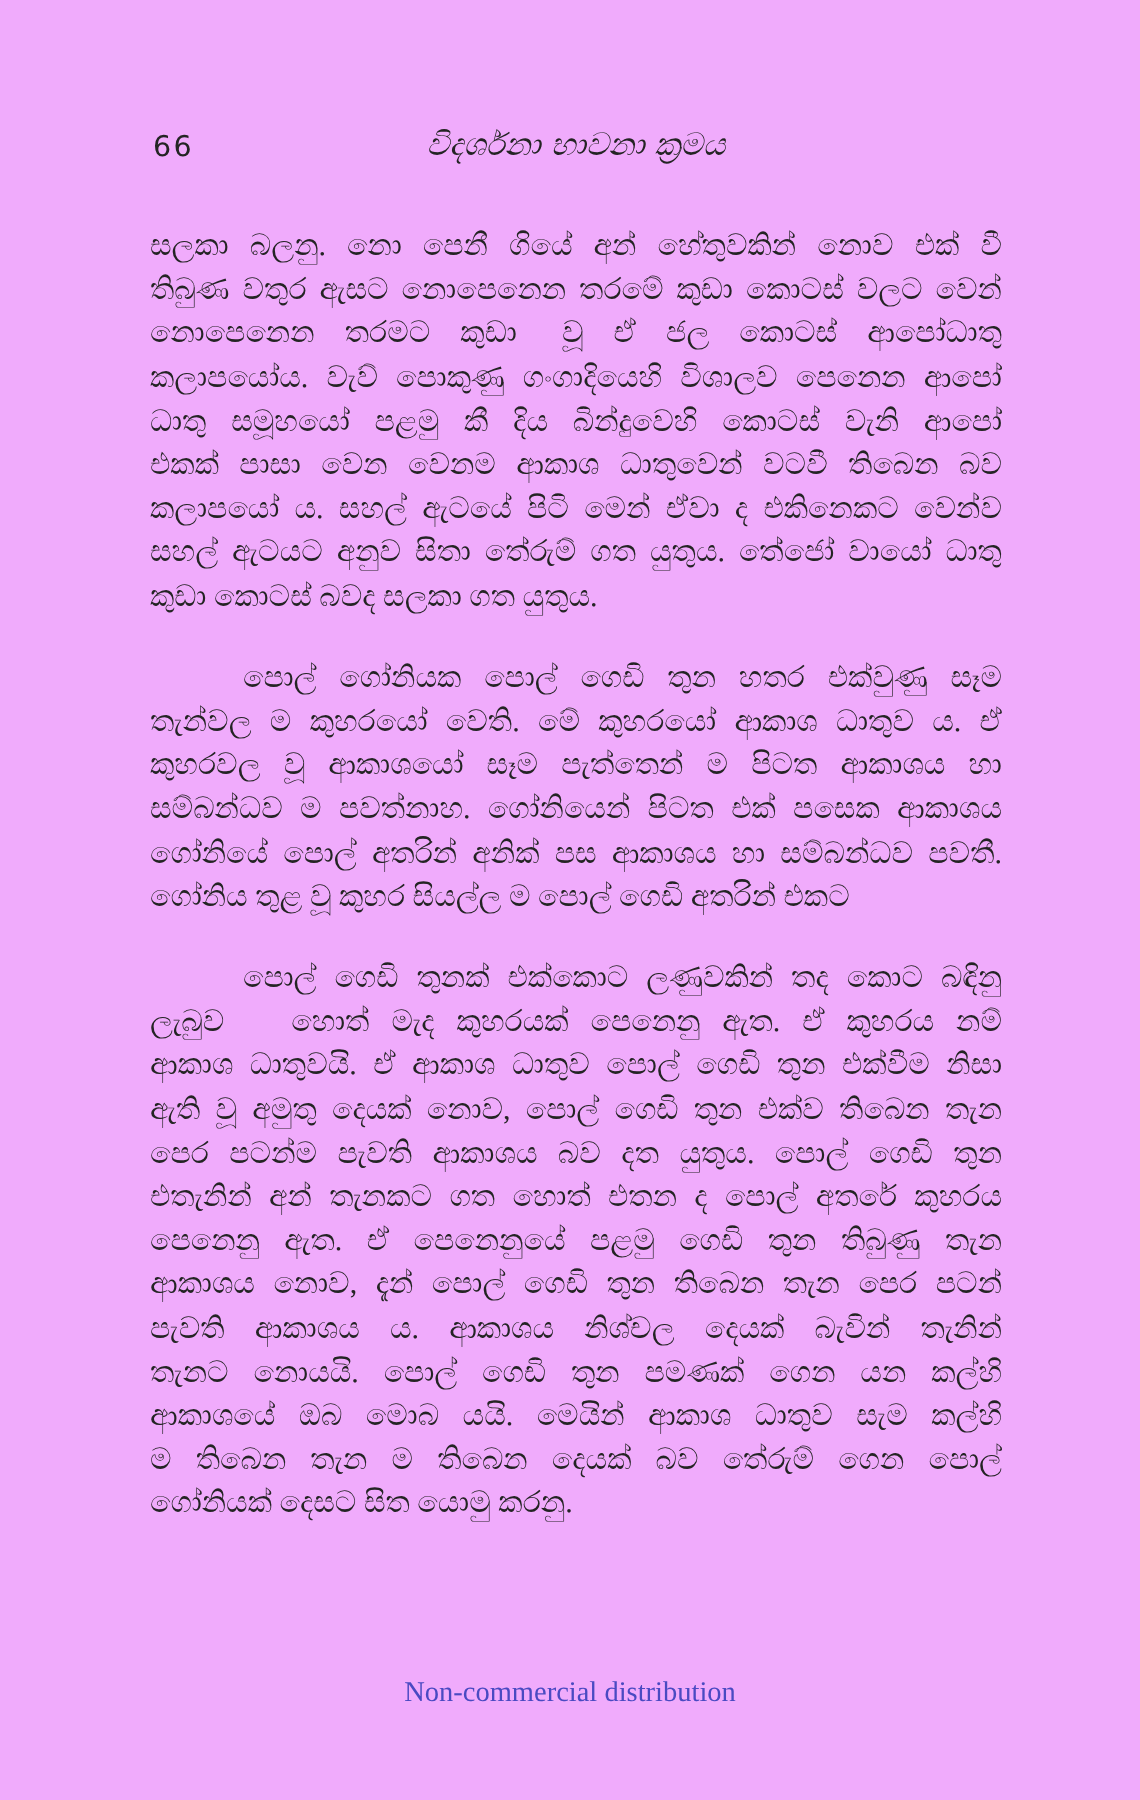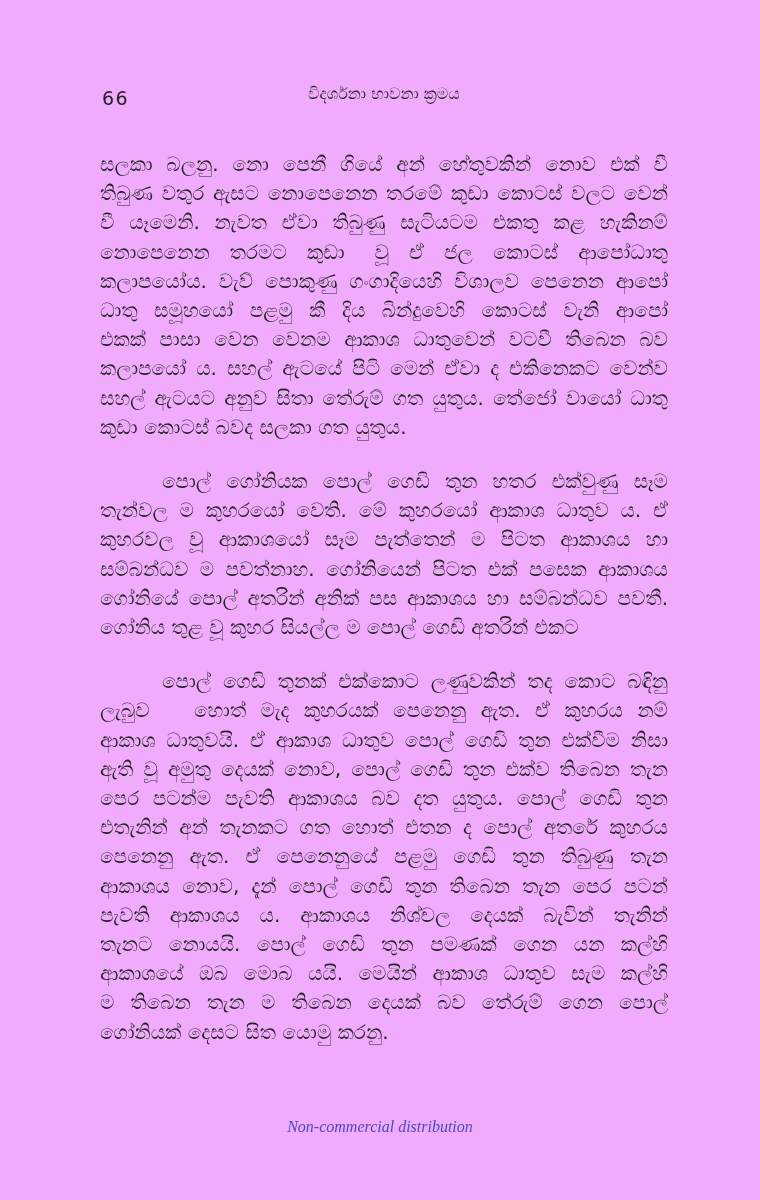--- a/index.html
+++ b/index.html
@@ -30,70 +30,70 @@
     top: 3px;
     font-size: 19px;
     letter-spacing: 1.5px;
   }
   .doc-title {
     position: absolute;
     left: 0;
     right: 0;
     top: 0;
     text-align: center;
-    font-size: 16px;
+    font-size: 21px;
     white-space: nowrap;
+    font-style: italic;
   }
   .page-body {
     position: absolute;
     top: 150px;
     left: 100px;
     width: 568px;
   }
   .paragraph {
     margin: 0 0 25px 0;
+    font-family: Liberation Serif, serif;
   }
   .line {
     font-size: 20px;
     line-height: 29.2px;
     text-align: justify;
     text-align-last: justify;
   }
   .line.last {
     text-align-last: left;
   }
   .line.first-indent {
     padding-left: 62px;
   }
   .doc-footer {
     position: absolute;
     top: 1118px;
     left: 0;
     width: 100%;
     text-align: center;
     font-family: "Liberation Serif", serif;
-    font-style: italic;
-    font-size: 16px;
+    font-size: 19px;
   }
 </style>
 </head>
 <body>
 
 <div class="page" style="background: #f0abfc; color: rgb(36, 36, 36);">
 
   <div class="doc-header">
     <span class="page-number">66</span>
     <span class="doc-title">විදර්ශනා භාවනා ක්‍රමය</span>
   </div>
 
   <div class="page-body">
       <div class="paragraph">
         <div class="line">සලකා බලනු.  නො පෙනී ගියේ අන් හේතුවකින් නොව එක් වී</div>
         <div class="line">තිබුණ වතුර ඇසට නොපෙනෙන තරමේ කුඩා කොටස් වලට වෙන්</div>
-        <div class="line">වී යෑමෙනි.  නැවත ඒවා තිබුණු සැටියටම එකතු කළ හැකිනම්</div>
         <div class="line">නොපෙනෙන තරමට කුඩා  වූ ඒ ජල කොටස් ආපෝධාතු</div>
         <div class="line">කලාපයෝය.  වැව් පොකුණු ගංගාදියෙහි විශාලව පෙනෙන ආපෝ</div>
         <div class="line">ධාතු සමූහයෝ පළමු කී දිය බින්දුවෙහි කොටස් වැනි ආපෝ</div>
         <div class="line">එකක් පාසා වෙන වෙනම ආකාශ ධාතුවෙන් වටවී තිබෙන බව</div>
         <div class="line">කලාපයෝ ය.  සහල් ඇටයේ පිටි මෙන් ඒවා ද එකිනෙකට වෙන්ව</div>
         <div class="line">සහල් ඇටයට අනුව සිතා තේරුම් ගත යුතුය.  තේජෝ වායෝ ධාතු</div>
         <div class="line last">කුඩා කොටස් බවද සලකා ගත යුතුය.</div>
       </div>
       <div class="paragraph">
         <div class="line first-indent">පොල් ගෝනියක පොල් ගෙඩි තුන හතර එක්වුණු සෑම</div>

